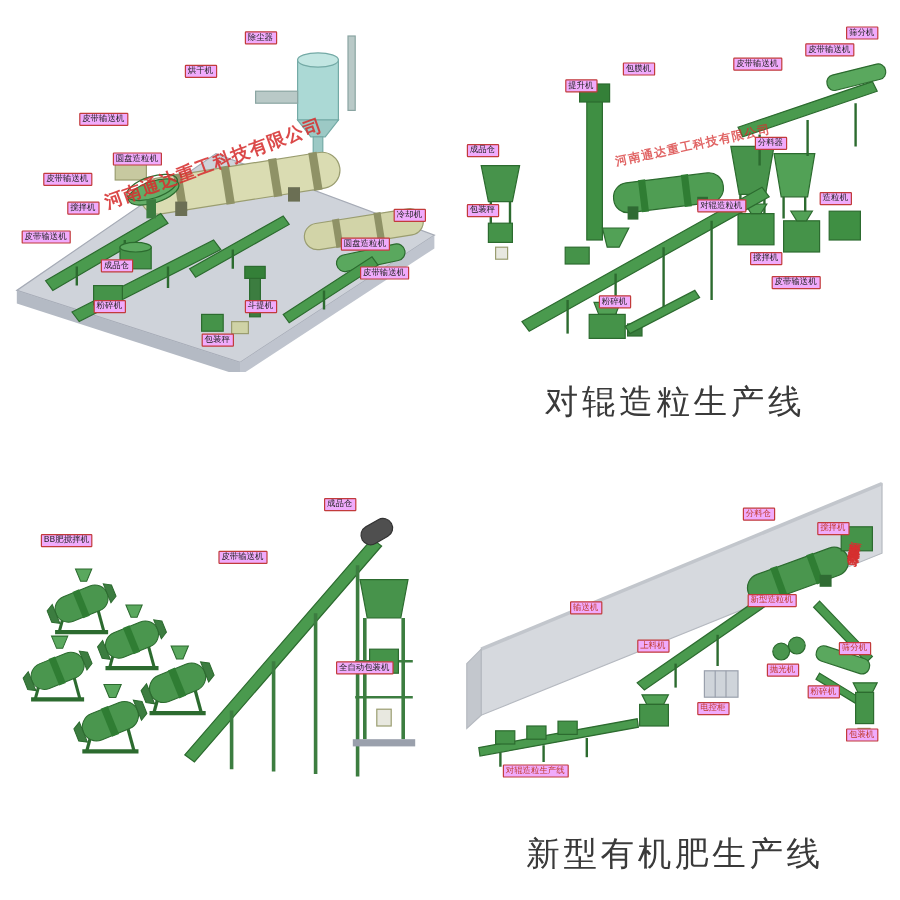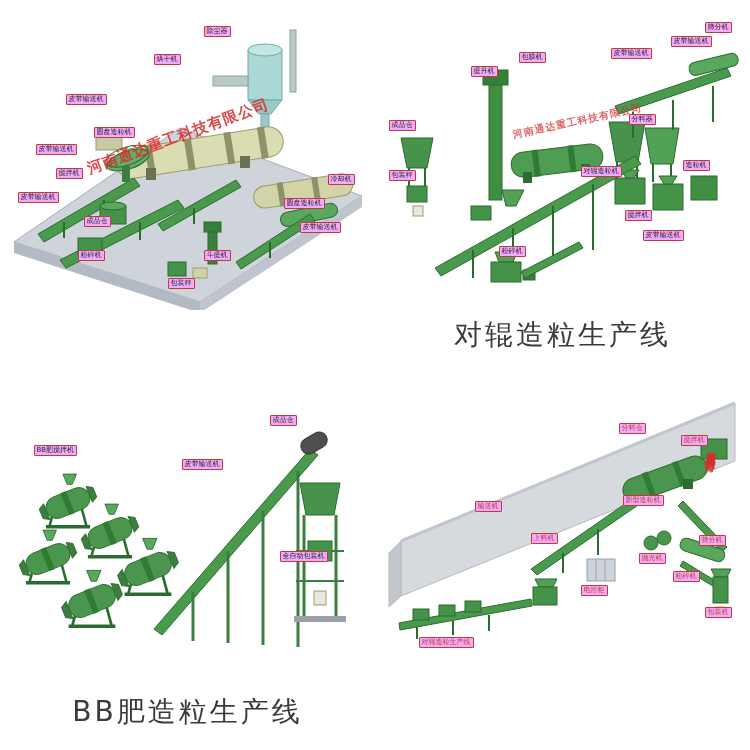--- a/index.html
+++ b/index.html
@@ -249,21 +249,20 @@
           <rect x="300" y="150" width="24" height="20" fill="#459349" stroke="#2c6b2f"></rect>
           <rect x="306" y="200" width="12" height="14" fill="#e8e8e0" stroke="#9a9d70"></rect>
           <rect x="286" y="225" width="52" height="6" fill="#9aa0ac"></rect>
         </g>
       </svg>
       <div class="lbl" style="left:26px;top:54px">BB肥搅拌机</div>
       <div class="lbl" style="left:262px;top:24px">成品仓</div>
       <div class="lbl" style="left:174px;top:68px">皮带输送机</div>
       <div class="lbl" style="left:272px;top:160px">全自动包装机</div>
     </div>
-    <h2 class="caption">BB肥造粒生产线</h2>
   </section>
 
   <section class="cell row2">
     <div class="art">
       <svg width="360" height="300" viewBox="0 0 360 300">
 
         <g>
           <polygon points="18,150 352,12 352,70 18,205" fill="#d6d9de" stroke="#b5b9c0"></polygon>
           <polyline points="18,150 352,12" fill="none" stroke="#c2c6cc" stroke-width="3"></polyline>
           <polygon points="6,162 18,150 18,205 6,216" fill="#c3c7cd" stroke="#b5b9c0"></polygon>
@@ -327,15 +326,16 @@
       <div class="lbl lbl-red" style="left:92px;top:110px">输送机</div>
       <div class="lbl lbl-red" style="left:148px;top:142px">上料机</div>
       <div class="lbl lbl-red" style="left:240px;top:104px">新型造粒机</div>
       <div class="lbl lbl-red" style="left:316px;top:144px">筛分机</div>
       <div class="lbl lbl-red" style="left:256px;top:162px">抛光机</div>
       <div class="lbl lbl-red" style="left:290px;top:180px">粉碎机</div>
       <div class="lbl lbl-red" style="left:198px;top:194px">电控柜</div>
       <div class="lbl lbl-red" style="left:36px;top:246px">对辊造粒生产线</div>
       <div class="lbl lbl-red" style="left:322px;top:216px">包装机</div>
     </div>
+    <h2 class="caption">新型有机肥生产线</h2>
   </section>
 
 </div>
 
 </body></html>

